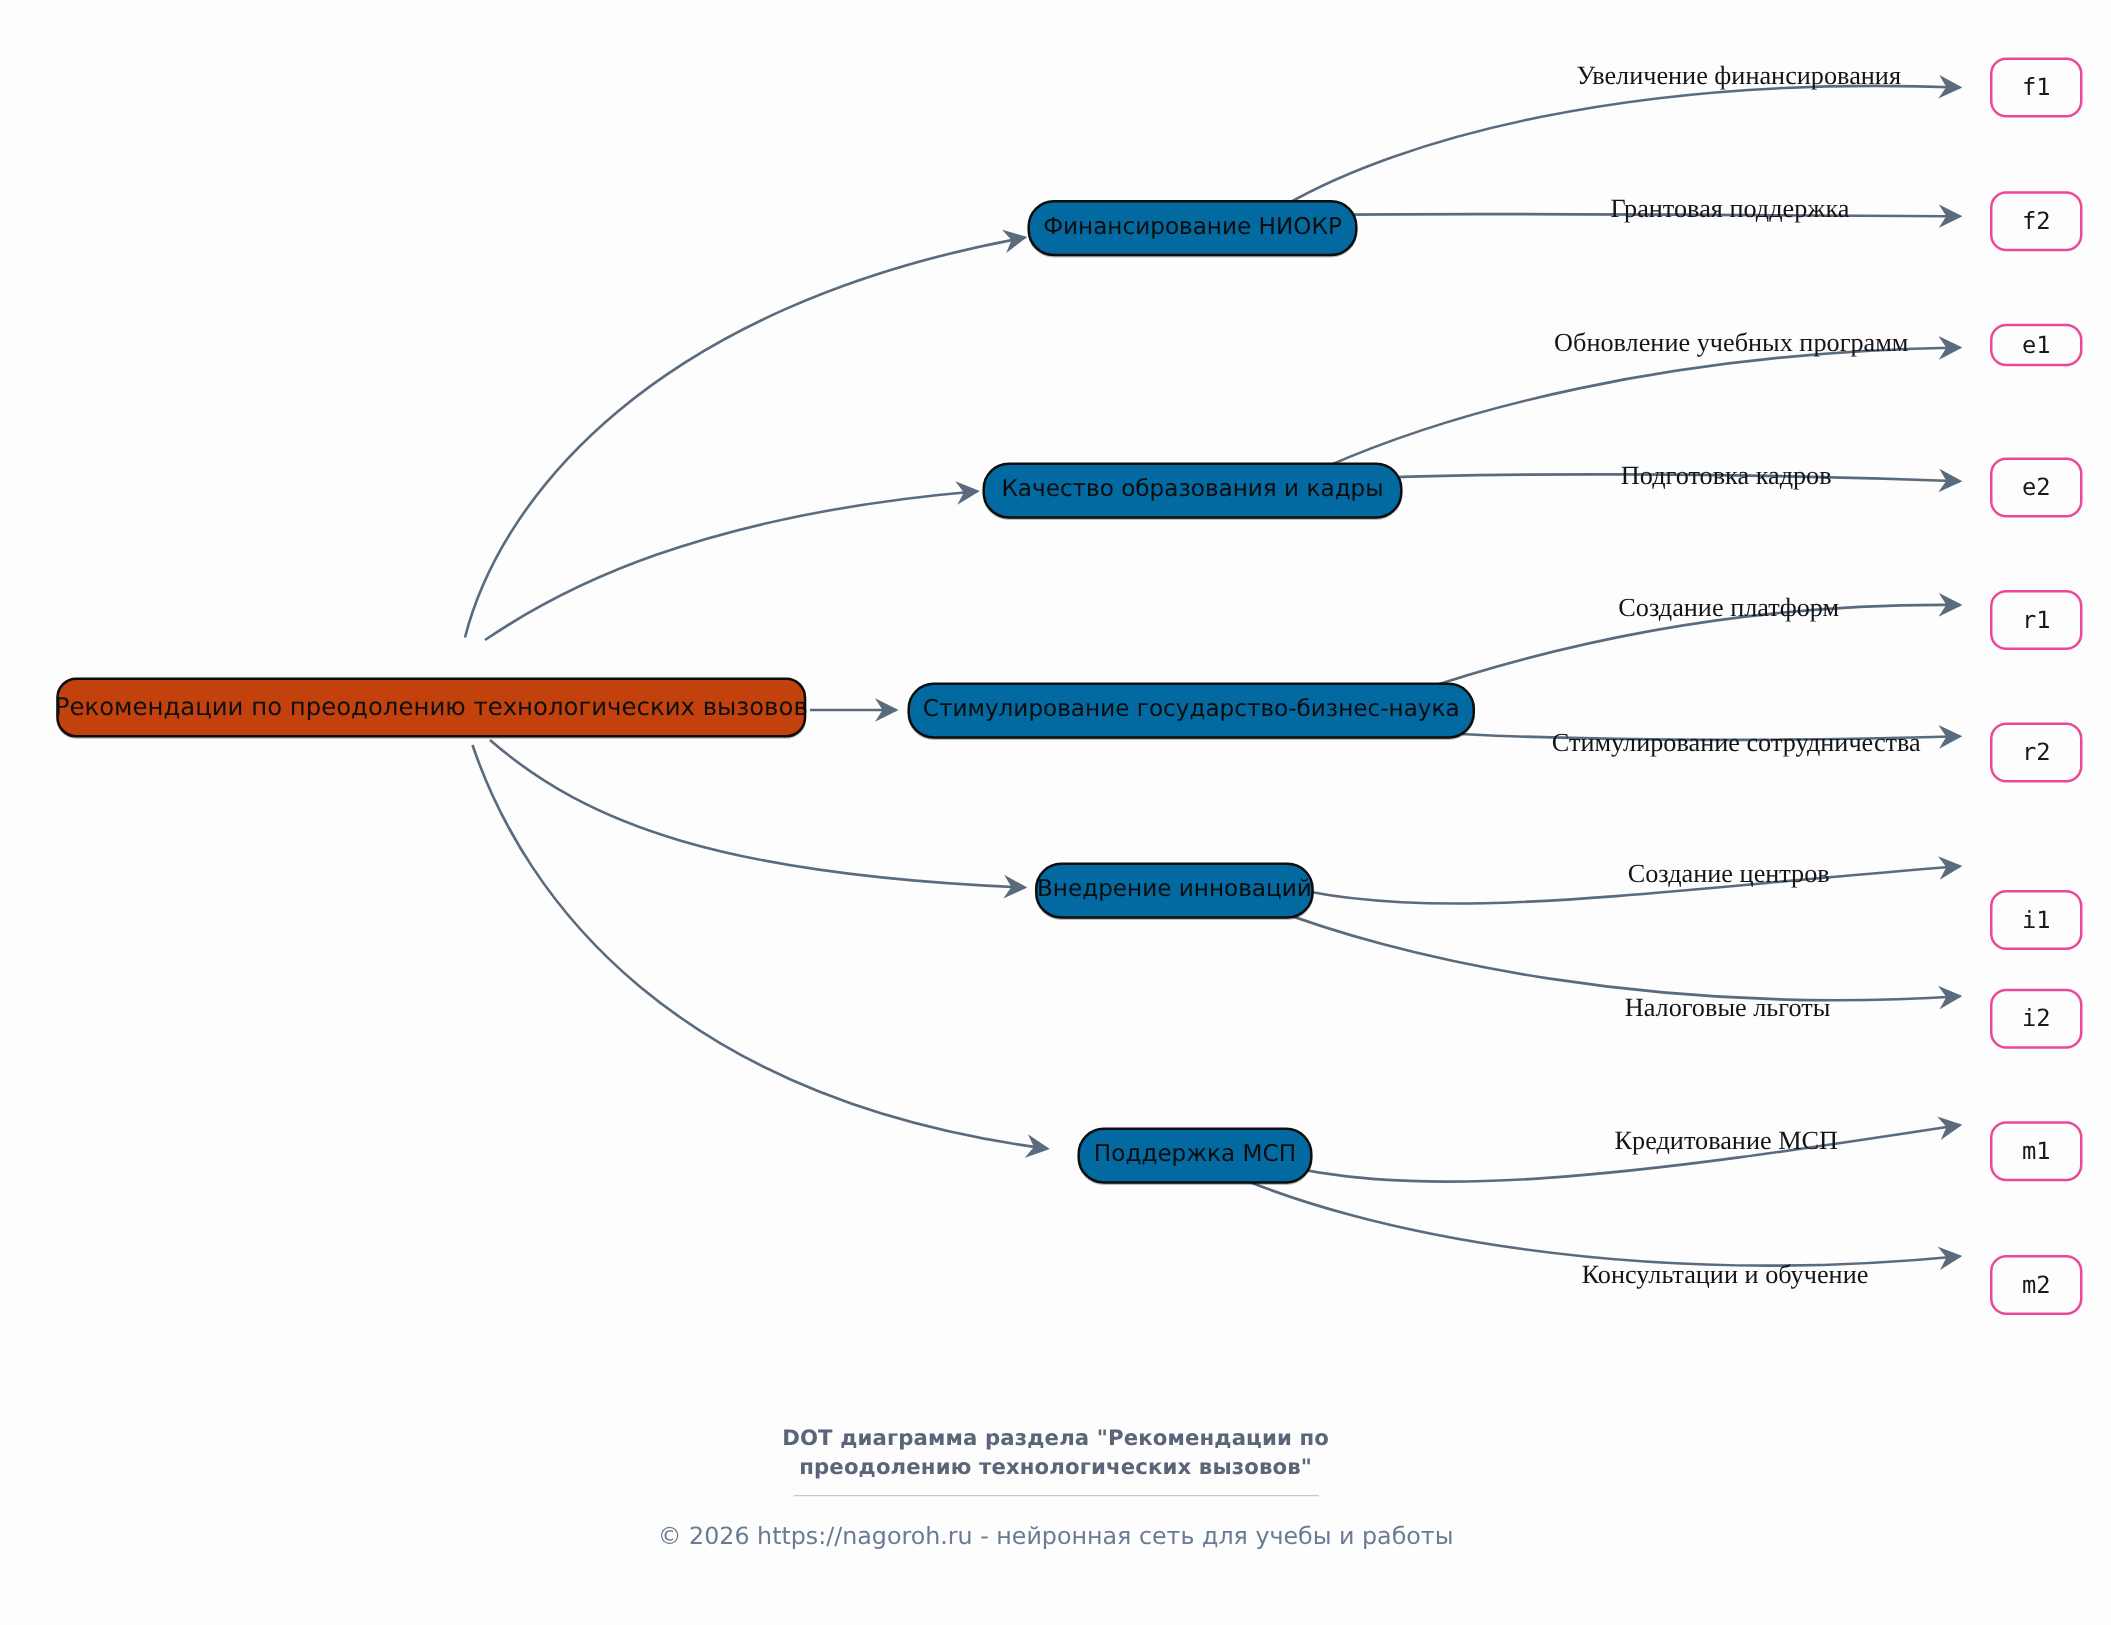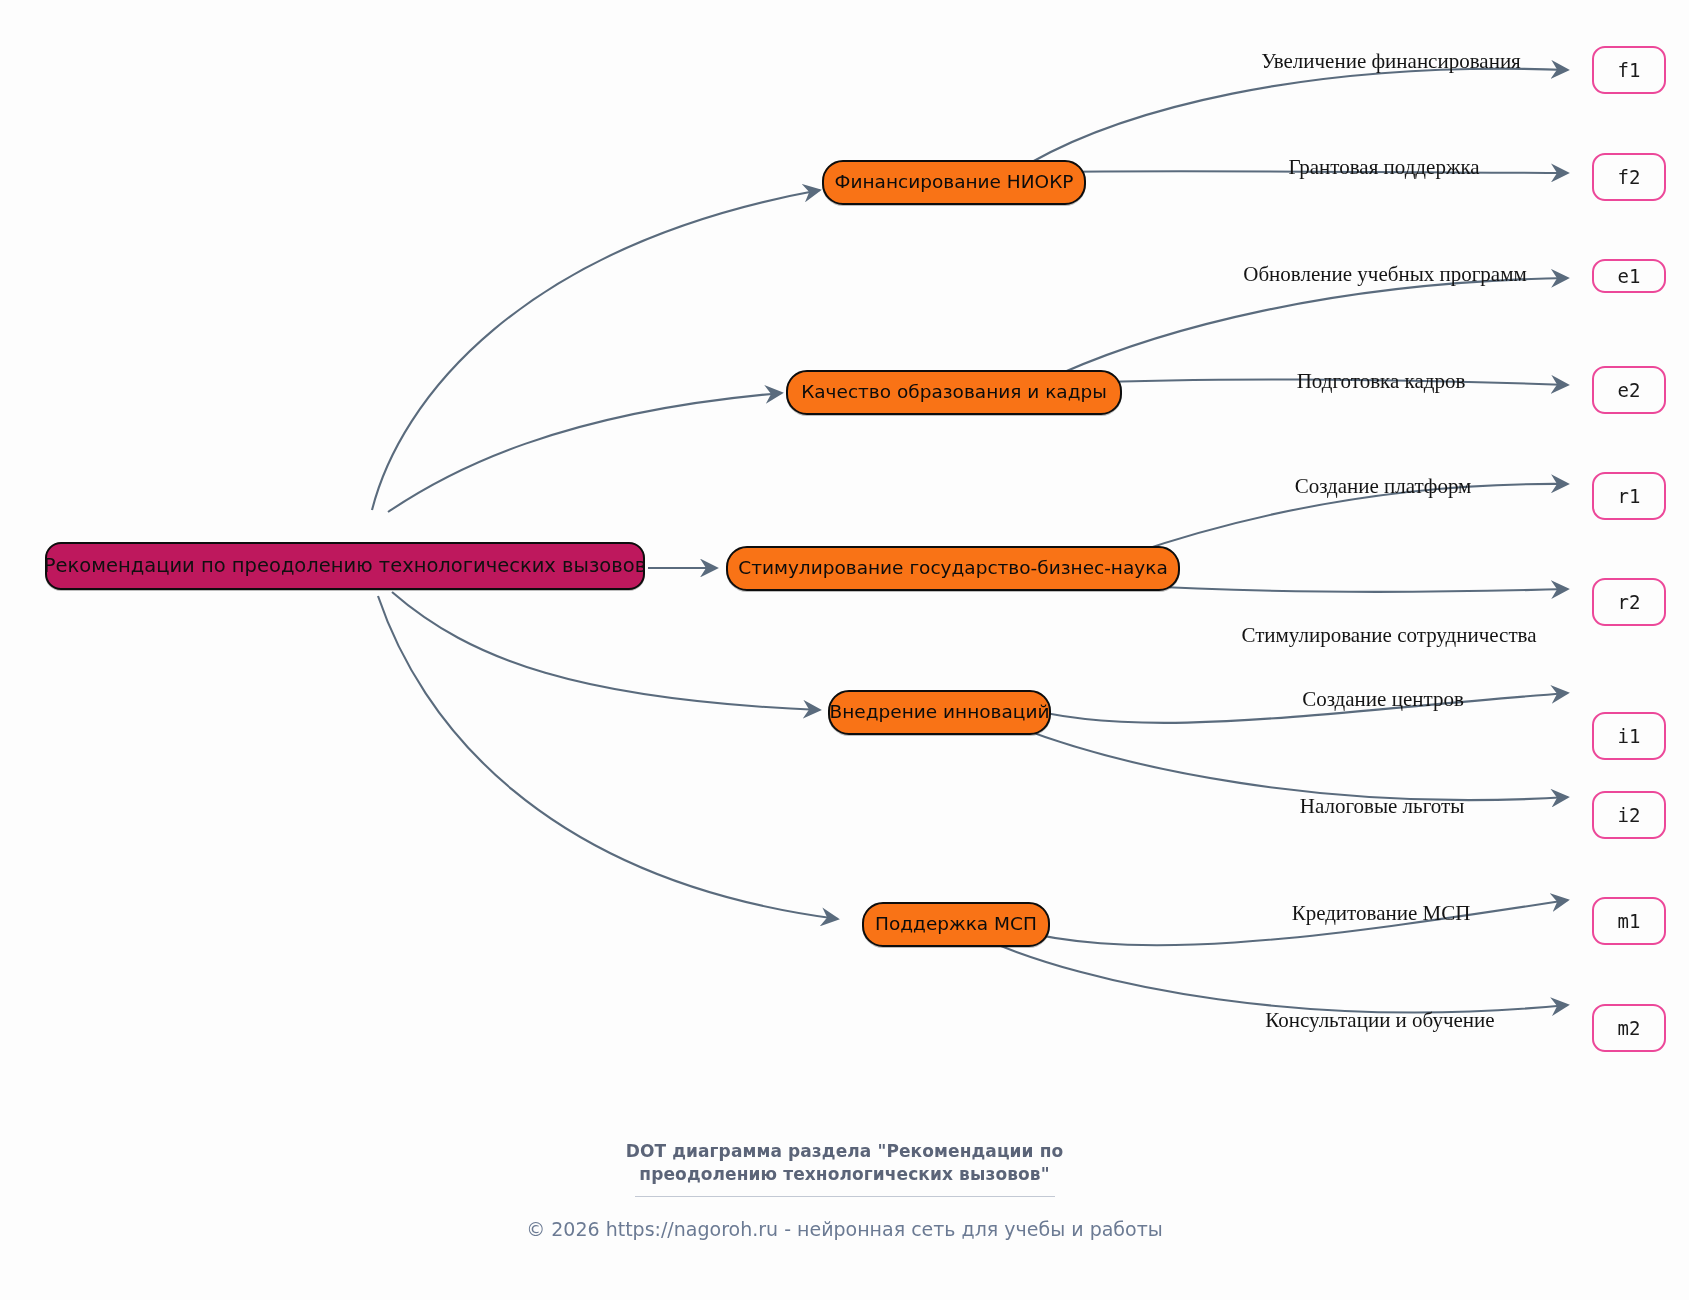--- a/index.html
+++ b/index.html
@@ -17,28 +17,28 @@
     box-sizing:border-box;
     display:flex;align-items:center;justify-content:center;
     border:2px solid #0d0d0d;
     border-radius:14px;
     font-family:"DejaVu Sans", sans-serif;
     line-height:1;
     white-space:nowrap;
     z-index:3;
   }
   .node.root{
-    background:#be185d;
+    background:#c2410c;
     color:#101010;
     font-size:19.5px;
     border-radius:16px;
     box-shadow:0 1px 0 rgba(0,0,0,.25);
   }
   .node.branch{
-    background:#f97316;
+    background:#0369a1;
     color:#0c0c0c;
     font-size:18.5px;
     border-radius:21px;
     box-shadow:0 1px 0 rgba(0,0,0,.25);
   }
   .node.leaf{
     background:#fdfdfd;
     color:#1a1a1a;
     font-family:"DejaVu Sans Mono", monospace;
     font-size:19px;
@@ -180,21 +180,21 @@
     <span>m2</span>
   </div>
 
   <div class="edge-label" style="left:1391px;top:61px;">Увеличение финансирования</div>
   <div class="edge-label" style="left:1384px;top:167px;">Грантовая поддержка</div>
 
   <div class="edge-label" style="left:1385px;top:274px;">Обновление учебных программ</div>
   <div class="edge-label" style="left:1381px;top:381px;">Подготовка кадров</div>
 
   <div class="edge-label" style="left:1383px;top:486px;">Создание платформ</div>
-  <div class="edge-label" style="left:1389px;top:594px;margin-top:41px;">Стимулирование сотрудничества</div>
+  <div class="edge-label" style="left:1389px;top:594px;">Стимулирование сотрудничества</div>
 
   <div class="edge-label" style="left:1383px;top:699px;">Создание центров</div>
   <div class="edge-label" style="left:1382px;top:806px;">Налоговые льготы</div>
 
   <div class="edge-label" style="left:1381px;top:913px;">Кредитование МСП</div>
   <div class="edge-label" style="left:1380px;top:1020px;">Консультации и обучение</div>
 
   <div class="caption" style="top:1140px;">
     <span class="line1">DOT диаграмма раздела "Рекомендации по</span>
     <span class="line2">преодолению технологических вызовов"</span>

